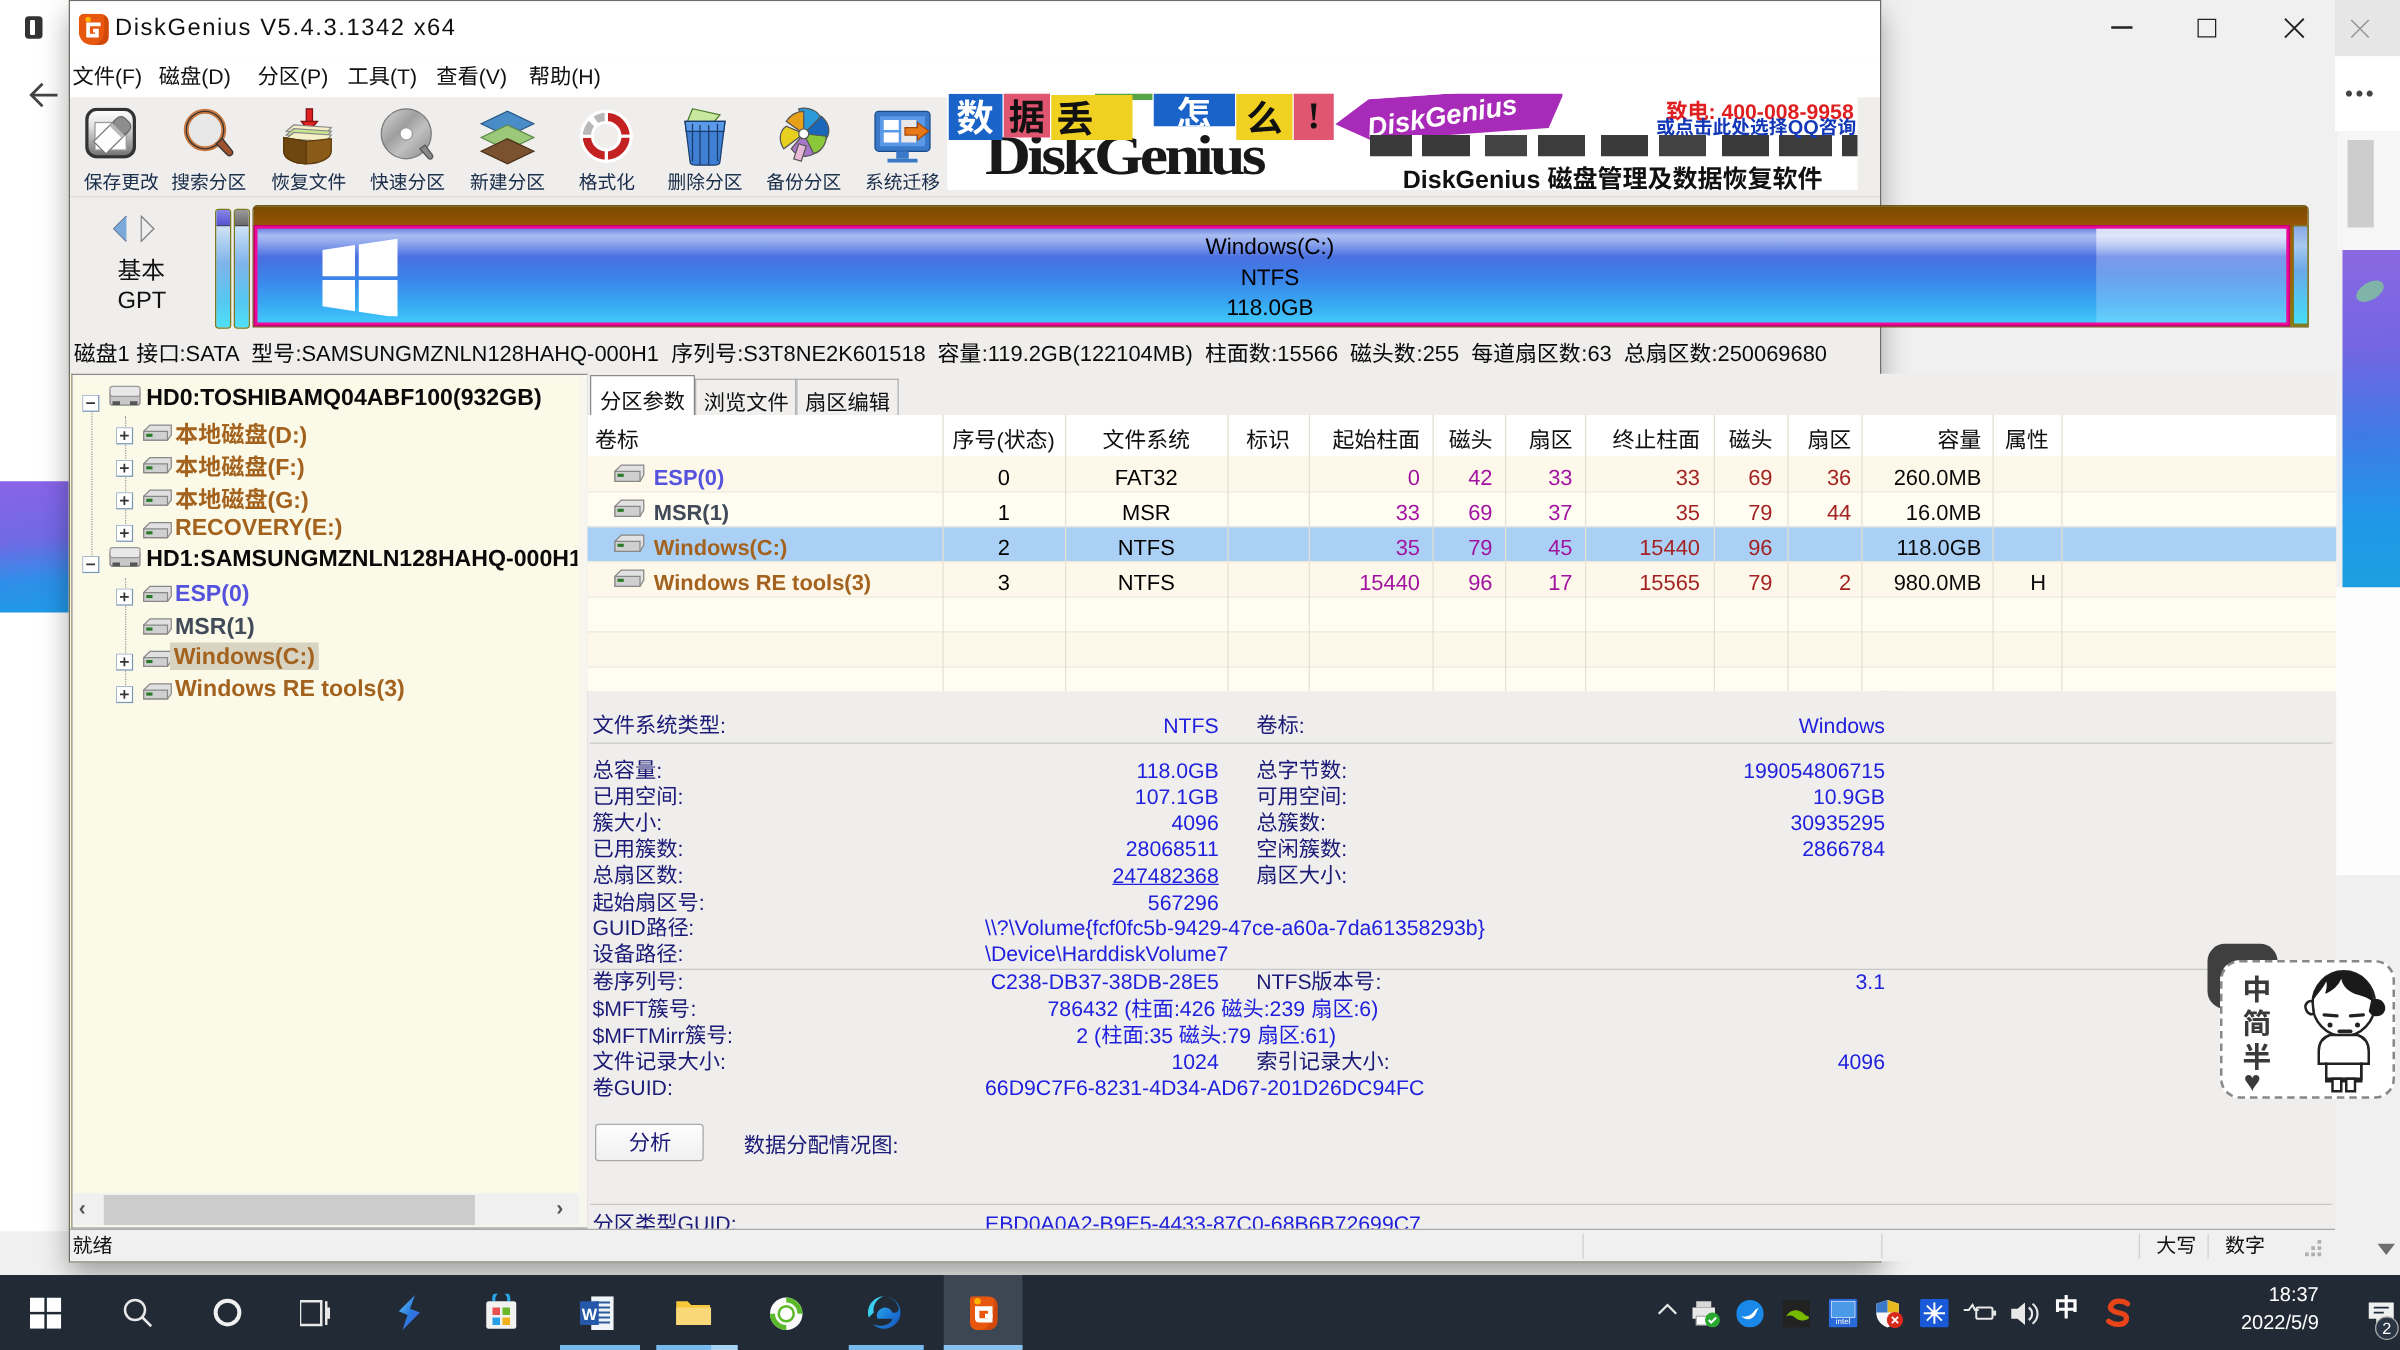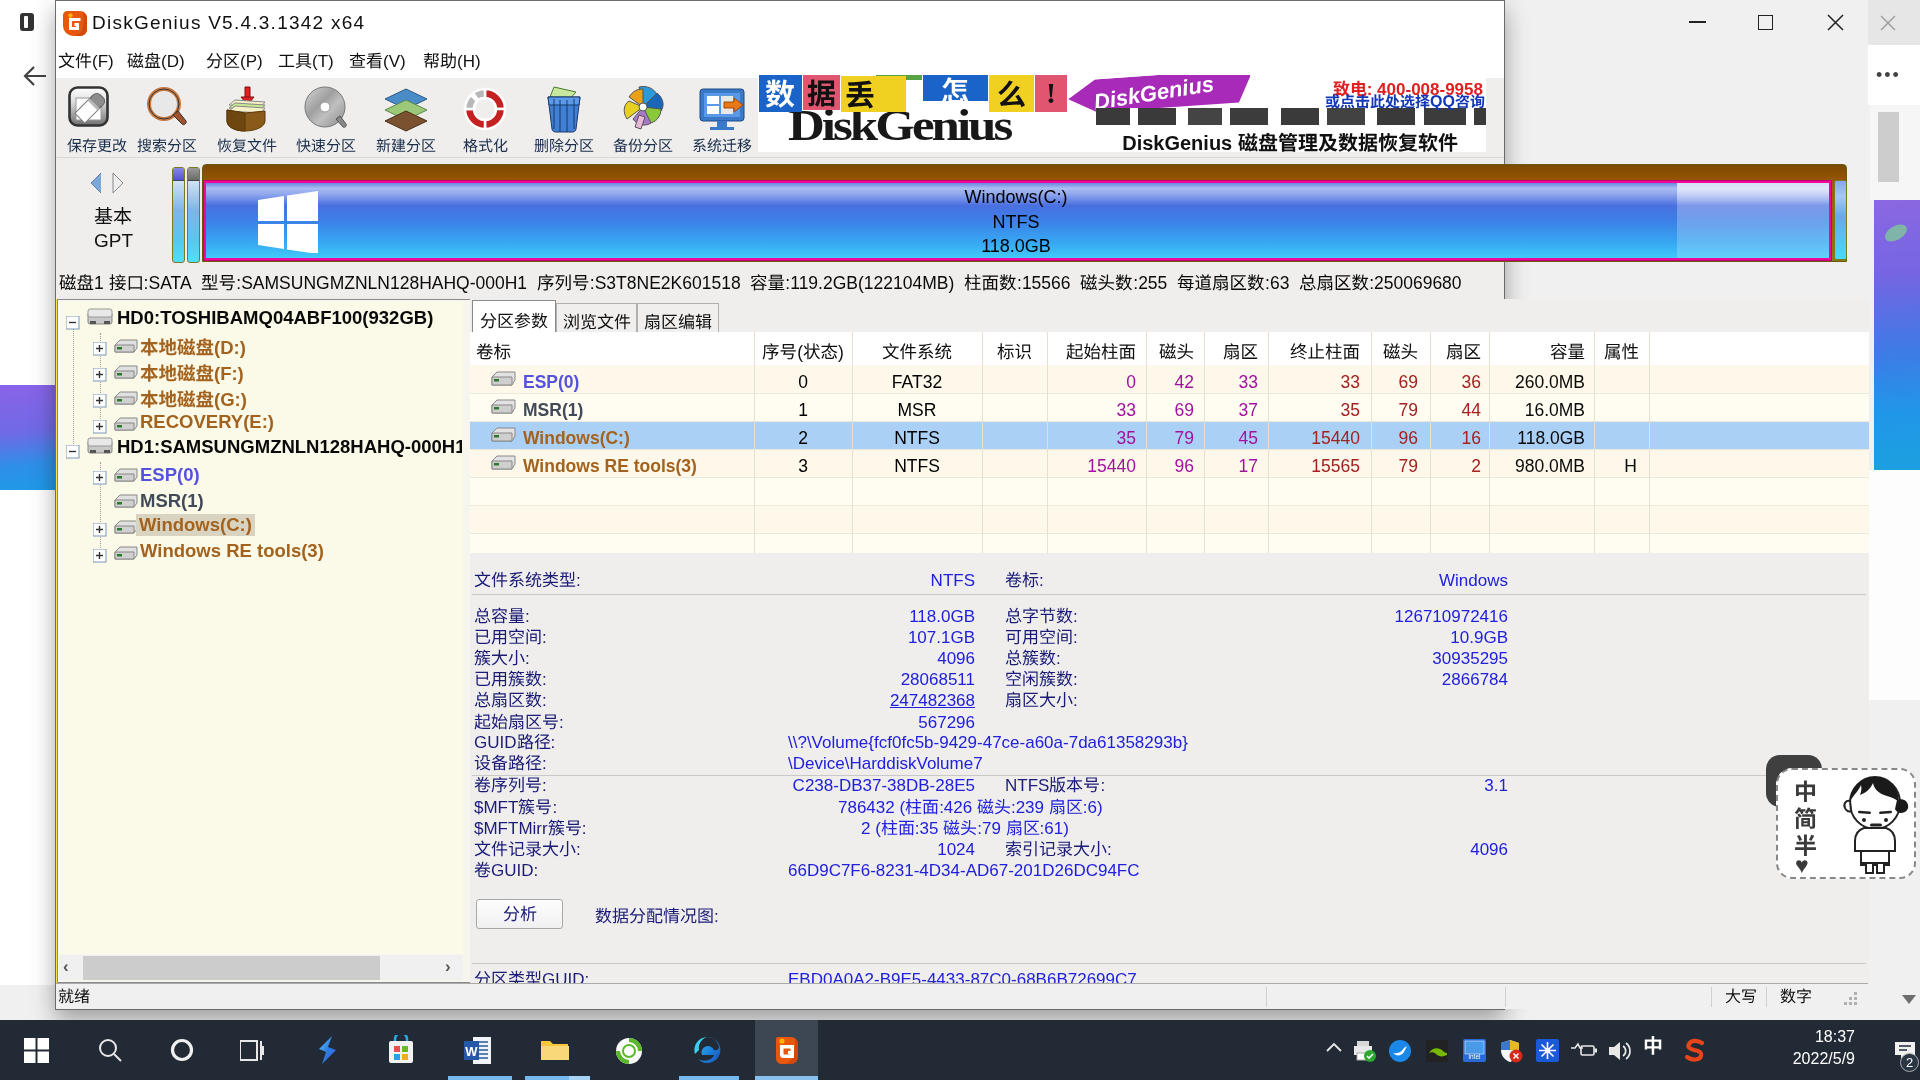--- a/index.html
+++ b/index.html
@@ -154,21 +154,21 @@
   </svg>
 <div class="abs" style="left:1868px;top:45px;width:52px;height:60px;background:#fff;"></div>
 <div class="abs" style="left:1876px;top:73px;width:26px;height:5px;color:#444;font-size:18px;line-height:5px;letter-spacing:2px;">•••</div>
 <div class="abs" style="left:1870px;top:105px;width:50px;height:95px;background:#f6f6f6;"></div>
 <div class="abs" style="left:1878px;top:112px;width:21px;height:70px;background:#cdcdcd;"></div>
 <div class="abs" style="left:1874px;top:200px;width:46px;height:270px;background:linear-gradient(178deg,#8a68e2 0%,#7565e2 28%,#3f7ae5 55%,#2196e8 78%,#1ca0e0 100%);"></div>
 <div class="abs" style="left:1884px;top:226px;width:24px;height:14px;background:#7fc89a;border-radius:50%;transform:rotate(-30deg);opacity:.8;"></div>
 <div class="abs" style="left:1868px;top:470px;width:52px;height:230px;background:#fdfdfd;"></div>
 <div class="abs" style="left:1902px;top:995px;width:0;height:0;border:7px solid transparent;border-top:9px solid #6e6e6e;"></div>
 
-<div class="abs" id="win" style="left:55px;top:0;width:1450px;height:1010px;background:#fde047;border:1px solid #6c6c6c;box-shadow:0 10px 22px rgba(0,0,0,.35);">
+<div class="abs" id="win" style="left:55px;top:0;width:1450px;height:1010px;background:#fef9c3;border:1px solid #6c6c6c;box-shadow:0 10px 22px rgba(0,0,0,.35);">
 
 <div class="abs" style="left:0;top:0;width:100%;height:44px;background:#fff;"></div>
 <svg class="abs" style="left:7px;top:10px" width="24" height="25" viewBox="0 0 24 25">
  <path d="M4 0h13c4 0 7 3 7 7v11c0 4-3 7-7 7H11C5 25 0 21 0 14V4c0-2 2-4 4-4z" fill="#e8570e"></path>
  <path d="M20 1c2 1 4 3 4 6v11c0 4-3 7-7 7h-5c7-2 10-8 8-24z" fill="#cf4708" opacity=".85"></path>
  <circle cx="7.5" cy="4.5" r="2.2" fill="#ffb300"></circle>
  <path d="M17.5 8.5H7.5V17.5H14.5V13.5H11.5" fill="none" stroke="#fff" stroke-width="3"></path>
 </svg>
 <div class="abs" style="left:36px;top:10px;width:500px;font-size:19px;letter-spacing:1.25px;line-height:23px;color:#101010;">DiskGenius V5.4.3.1342 x64</div>
 <div class="abs" style="left:1633px;top:20px;width:17px;height:2px;background:#222;"></div>
@@ -879,21 +879,20 @@
         <rect x="4" y="9" width="5" height="2.5" fill="#2a7a2a"></rect>
       </svg>
  <div class="abs" style="left:53px;top:96px;color:#a3621d;font-weight:700;">Windows(C:)</div>
  <div class="abs" style="left:284px;top:96px;width:98px;text-align:center;">2</div>
  <div class="abs" style="left:382px;top:96px;width:130px;text-align:center;">NTFS</div>
  <div class="abs" style="left:0;top:96px;width:666px;text-align:right;color:#a112a1;">35</div>
  <div class="abs" style="left:0;top:96px;width:724px;text-align:right;color:#a112a1;">79</div>
  <div class="abs" style="left:0;top:96px;width:788px;text-align:right;color:#a112a1;">45</div>
  <div class="abs" style="left:0;top:96px;width:890px;text-align:right;color:#a32222;">15440</div>
  <div class="abs" style="left:0;top:96px;width:948px;text-align:right;color:#a32222;">96</div>
- <div class="abs" style="left:0;top:96px;width:1011px;text-align:right;color:#a32222;">16</div>
  <div class="abs" style="left:0;top:96px;width:1115px;text-align:right;color:#0a0a0a;">118.0GB</div>
  <svg class="abs" style="left:20px;top:122px" width="27" height="17" viewBox="0 0 27 17">
         <path d="M2 7l5-5h18v8l-3 5H2z" fill="#e2e2e2" stroke="#888"></path>
         <path d="M2 7h20v8H2z" fill="#cfcfcf" stroke="#888"></path>
         <rect x="4" y="9" width="5" height="2.5" fill="#2a7a2a"></rect>
       </svg>
  <div class="abs" style="left:53px;top:124px;color:#a3621d;font-weight:700;">Windows RE tools(3)</div>
  <div class="abs" style="left:284px;top:124px;width:98px;text-align:center;">3</div>
  <div class="abs" style="left:382px;top:124px;width:130px;text-align:center;">NTFS</div>
  <div class="abs" style="left:0;top:124px;width:666px;text-align:right;color:#a112a1;">15440</div>
@@ -935,21 +934,21 @@
         </svg>:</div>
       <div class="abs" style="left:0;top:54px;width:505px;text-align:right;color:#2020dd;">118.0GB</div>
  <div class="abs" style="left:535px;top:49px;color:#1c1c78;"><svg width="68" height="25" viewBox="0 0 68 25" style="vertical-align:-5px;">
           <g transform="translate(0,20) scale(0.017000,-0.017000)" fill="currentColor">
             <use href="#gR77" x="0"></use>
             <use href="#gR97" x="1000"></use>
             <use href="#gR98" x="2000"></use>
             <use href="#gR72" x="3000"></use>
           </g>
         </svg>:</div>
-      <div class="abs" style="left:0;top:54px;width:1038px;text-align:right;color:#2020dd;">126710972416</div>
+      <div class="abs" style="left:0;top:54px;width:1038px;text-align:right;color:#2020dd;">199054806715</div>
  <div class="abs" style="left:4px;top:70px;color:#1c1c78;"><svg width="68" height="25" viewBox="0 0 68 25" style="vertical-align:-5px;">
           <g transform="translate(0,20) scale(0.017000,-0.017000)" fill="currentColor">
             <use href="#gR99" x="0"></use>
             <use href="#gR100" x="1000"></use>
             <use href="#gR101" x="2000"></use>
             <use href="#gR102" x="3000"></use>
           </g>
         </svg>:</div>
       <div class="abs" style="left:0;top:75px;width:505px;text-align:right;color:#2020dd;">107.1GB</div>
  <div class="abs" style="left:535px;top:70px;color:#1c1c78;"><svg width="68" height="25" viewBox="0 0 68 25" style="vertical-align:-5px;">

